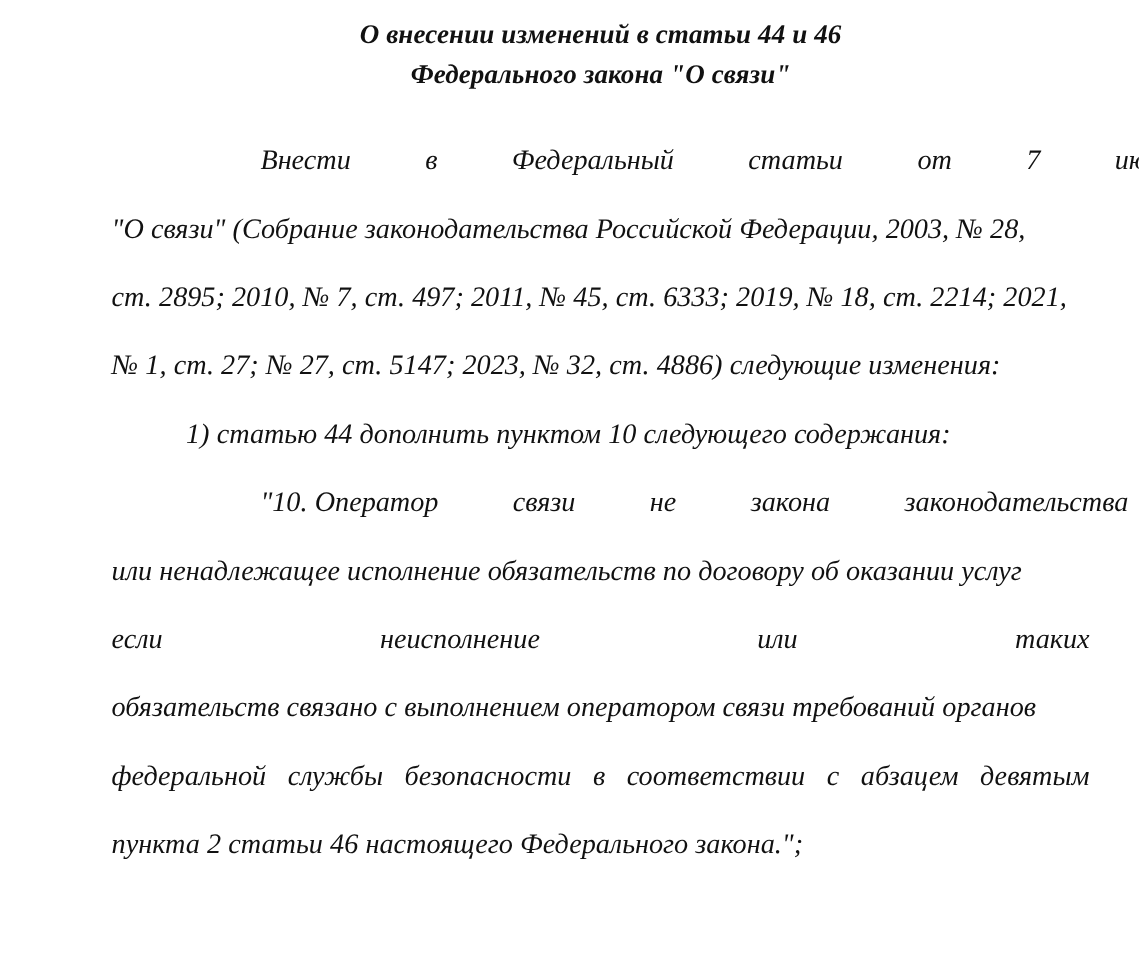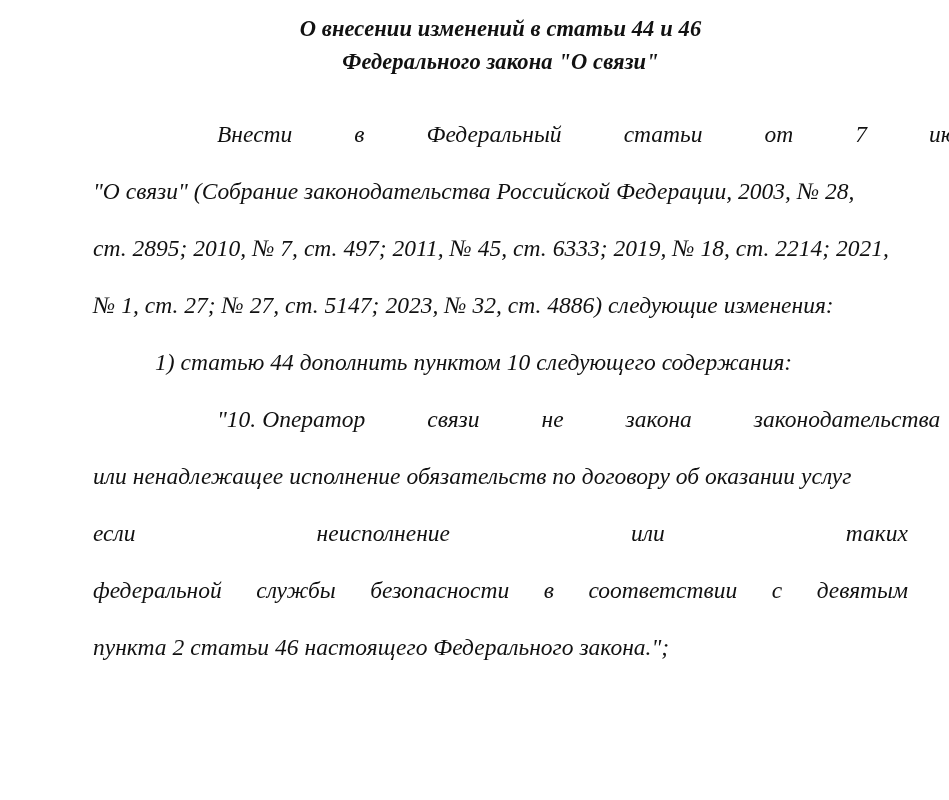--- a/index.html
+++ b/index.html
@@ -127,26 +127,28 @@
         <span>за</span>
 
       </span>
       <span class="ln">или ненадлежащее исполнение обязательств по договору об оказании услуг</span>
       <span class="ln j">
         <span>если</span>
         <span>неисполнение</span>
         <span>или</span>
         <span>таких</span>
       </span>
+      <span class="ln">обязательств связано с выполнением оператором связи требований органов</span>
       <span class="ln j">
         <span>федеральной</span>
         <span>службы</span>
         <span>безопасности</span>
         <span>в</span>
         <span>соответствии</span>
         <span>с</span>
+        <span>абзацем</span>
         <span>девятым</span>
       </span>
       <span class="ln">пункта 2 статьи 46 настоящего Федерального закона.";</span>
     </p>
 
   </div>
 </div>
 
 </body></html>

